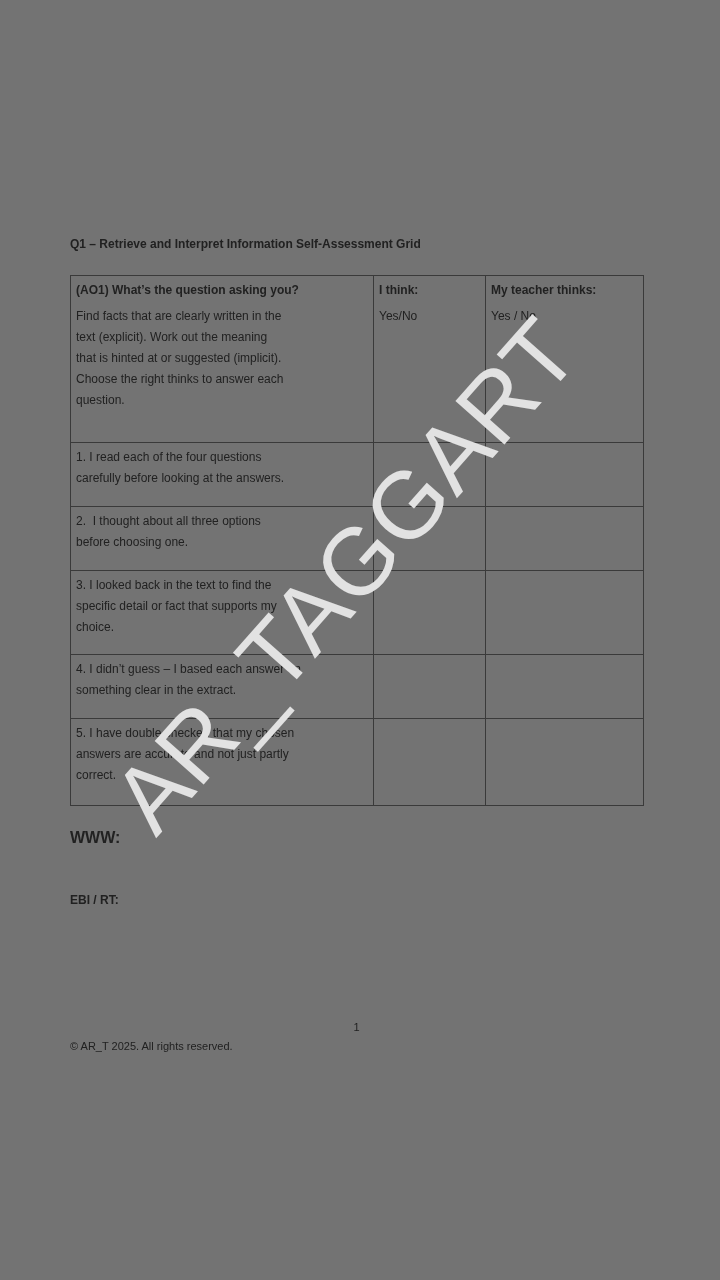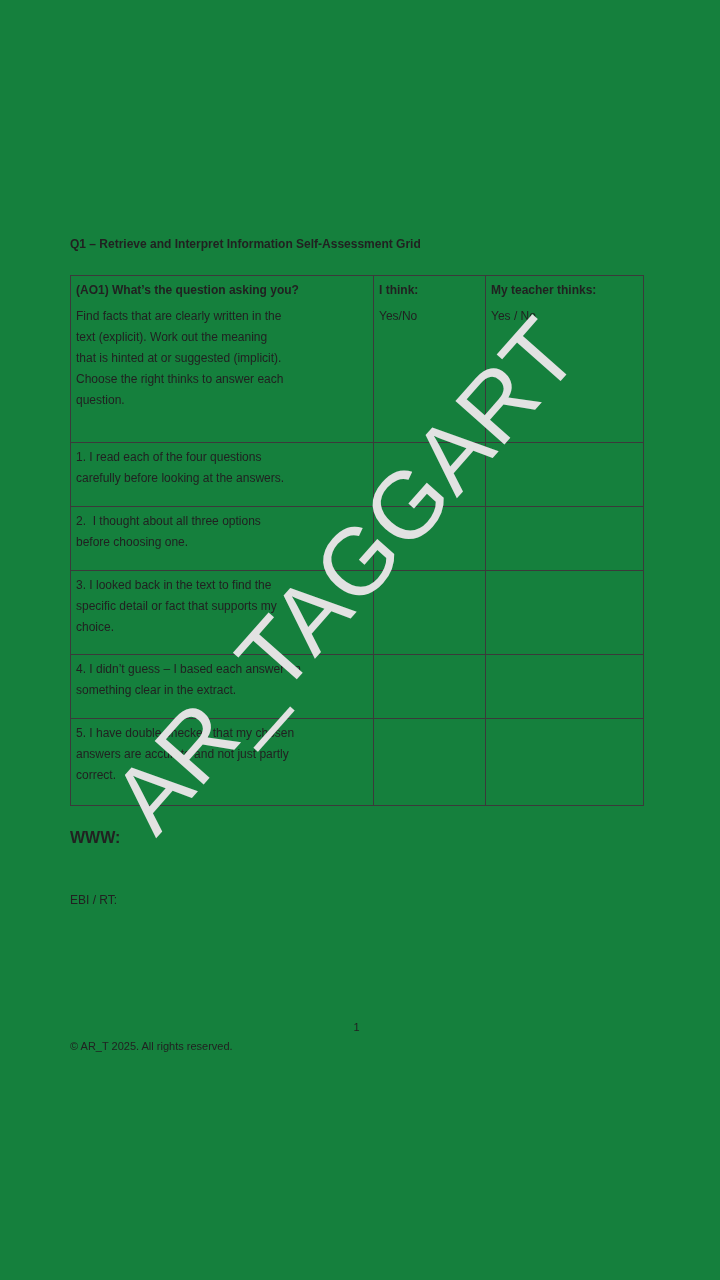--- a/index.html
+++ b/index.html
@@ -9,21 +9,21 @@
   }
   *{box-sizing:border-box;}
   html,body{margin:0;padding:0;}
   body{
     width:720px;height:1280px;
     background:#ffffff;
     font-family:"Liberation Sans", sans-serif;
     color:var(--text-color);
     position:relative;
   }
-  .page{position:absolute;inset:0;background:#15803d;overflow:hidden;}
+  .page{position:absolute;inset:0;background:#737373;overflow:hidden;}
 
   .doc-title{
     position:absolute;left:70px;top:236px;
     font-size:12px;font-weight:bold;line-height:16px;
   }
 
   table.grid{
     position:absolute;left:70px;top:275px;
     width:573px;border-collapse:collapse;table-layout:fixed;
   }
@@ -48,21 +48,21 @@
     width:680px;height:140px;
     display:flex;align-items:center;justify-content:center;
     font-size:95px;letter-spacing:1px;white-space:nowrap;
     color:var(--watermark-color);
     transform:rotate(-48.5deg);
     z-index:5;
     pointer-events:none;
   }
 
   .www-label{position:absolute;left:70px;top:829px;font-size:16px;font-weight:bold;}
-  .ebi-label{position:absolute;left:70px;top:893px;font-size:12px;font-weight:normal;}
+  .ebi-label{position:absolute;left:70px;top:893px;font-size:12px;font-weight:bold;}
   .page-number{position:absolute;left:70px;top:1021px;width:573px;text-align:center;font-size:11px;}
   .copyright{position:absolute;left:70px;top:1040px;font-size:11px;}
 </style>
 </head>
 <body>
 
 <div class="page">
 
   <div class="doc-title">Q1 – Retrieve and Interpret Information Self-Assessment Grid</div>
 

